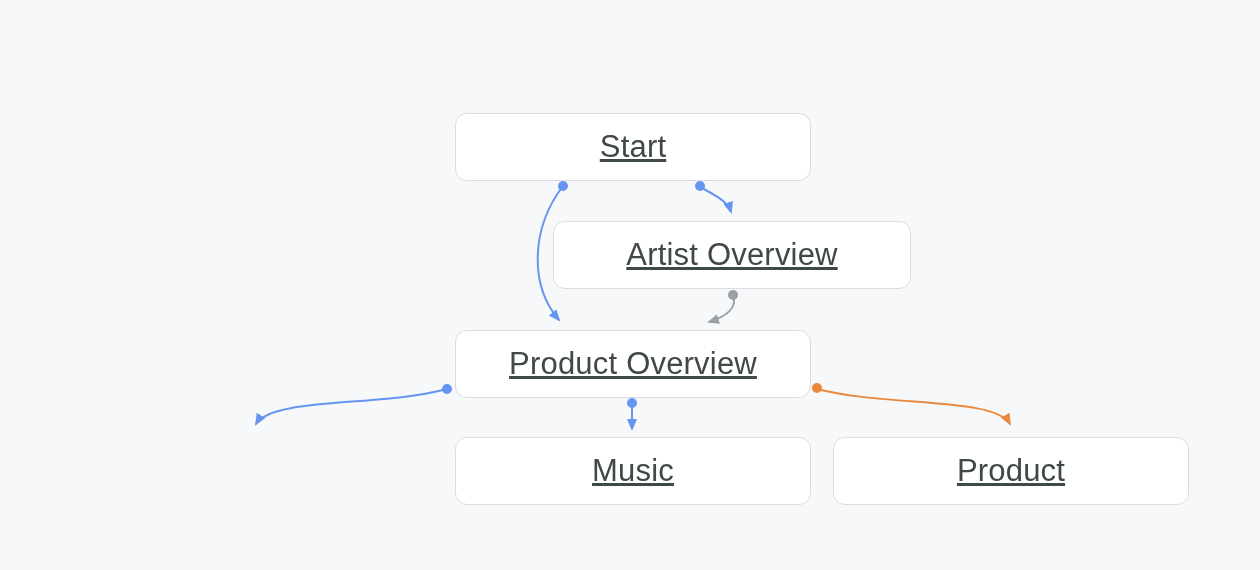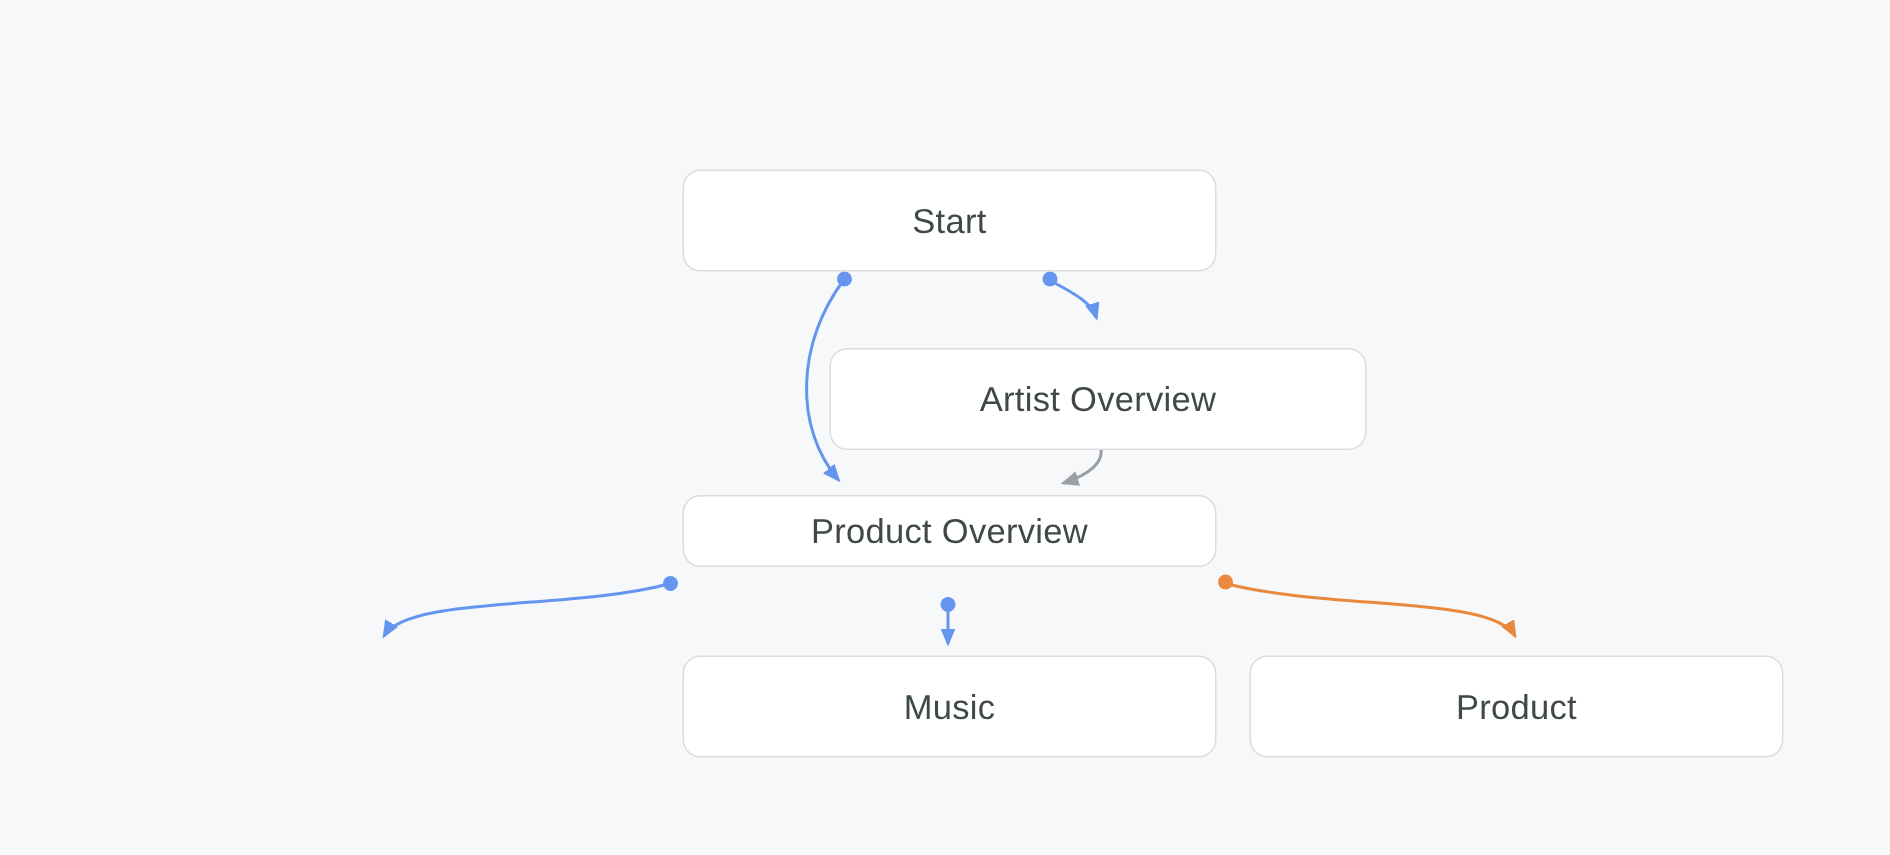--- a/index.html
+++ b/index.html
@@ -24,24 +24,25 @@
     position: absolute;
     background: #ffffff;
     border: 1px solid #dadce0;
     border-radius: 12px;
     display: flex;
     align-items: center;
     justify-content: center;
     cursor: pointer;
   }
   .node-label {
-    font-size: 23px;
+    font-size: 31px;
     font-weight: 500;
     letter-spacing: 0.2px;
     color: #3f4945;
+    text-decoration: underline;
   }
 </style>
 </head>
 <body>
 
 <div class="canvas">
 
   <svg class="edges" width="1260" height="570" viewBox="0 0 1260 570">
     <defs>
       <marker id="arrow-blue" viewBox="0 0 12 10" refX="10" refY="5" markerWidth="12" markerHeight="10" markerUnits="userSpaceOnUse" orient="auto">
@@ -83,25 +84,25 @@
     <g>
       <path d="M817,389 C887,407 995,397 1010,424" fill="none" stroke-width="2" marker-end="url(#arrow-orange)" stroke="#e8893e"></path>
       <circle cx="817" cy="388" r="5" fill="#e8893e"></circle>
     </g>
   </svg>
 
   <div class="node" style="left:455px; top:113px; width:356px; height:68px;">
     <span class="node-label">Start</span>
   </div>
 
-  <div class="node" style="left:553px; top:232px; width:358px; height:68px;">
+  <div class="node" style="left:553px; top:221px; width:358px; height:68px;">
     <span class="node-label">Artist Overview</span>
   </div>
 
-  <div class="node" style="left:455px; top:330px; width:356px; height:48px;">
+  <div class="node" style="left:455px; top:330px; width:356px; height:68px;">
     <span class="node-label">Product Overview</span>
   </div>
 
 
   <div class="node" style="left:455px; top:437px; width:356px; height:68px;">
     <span class="node-label">Music</span>
   </div>
 
   <div class="node" style="left:833px; top:437px; width:356px; height:68px;">
     <span class="node-label">Product</span>

